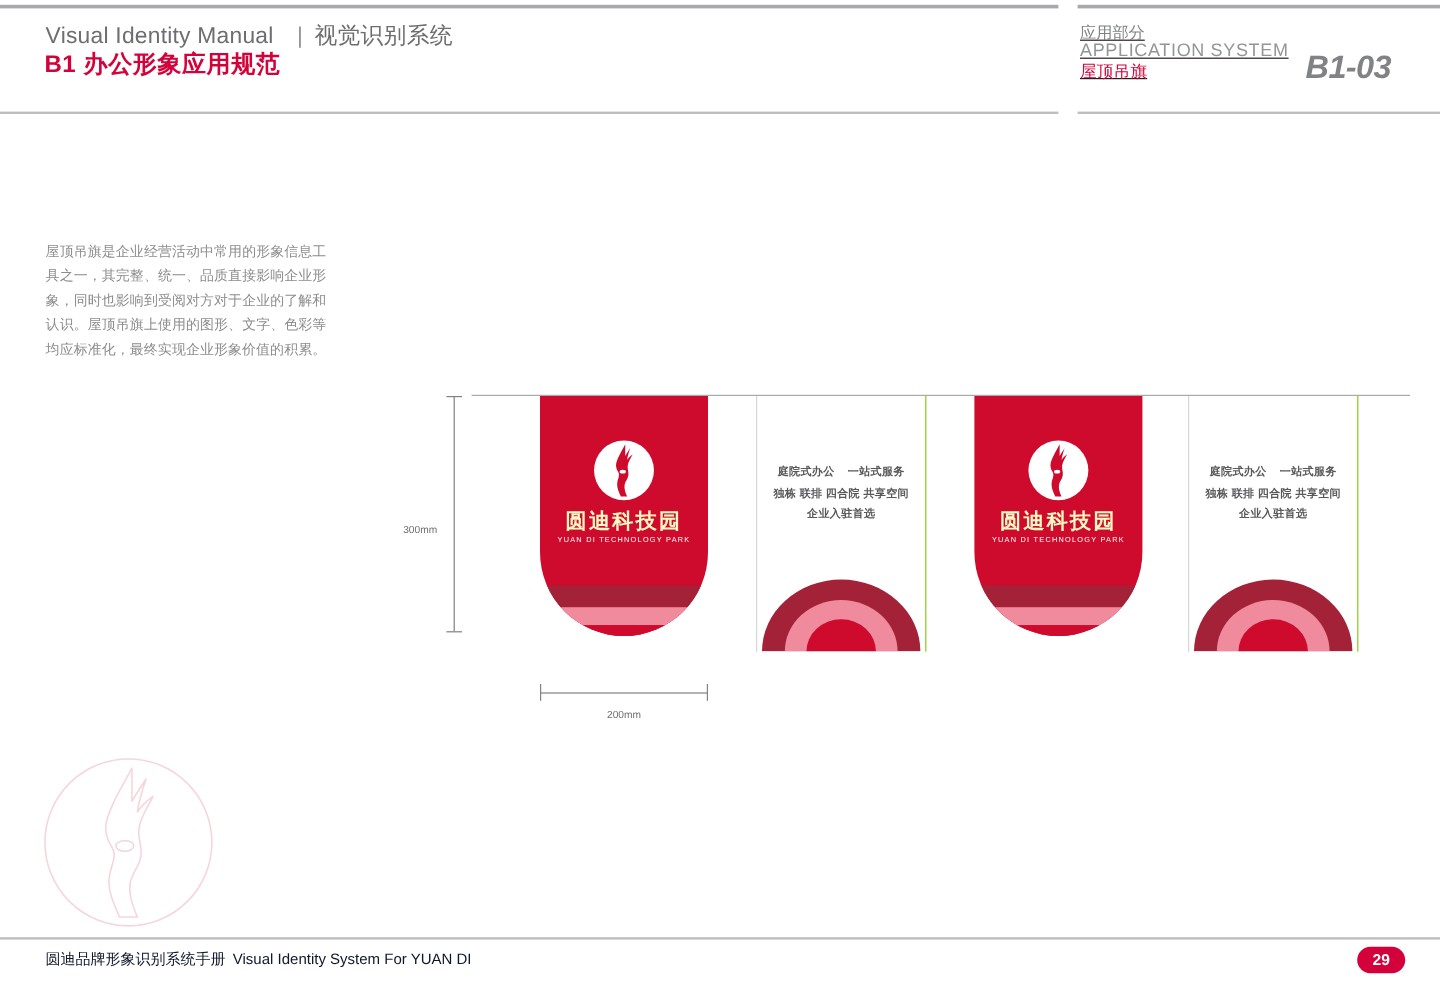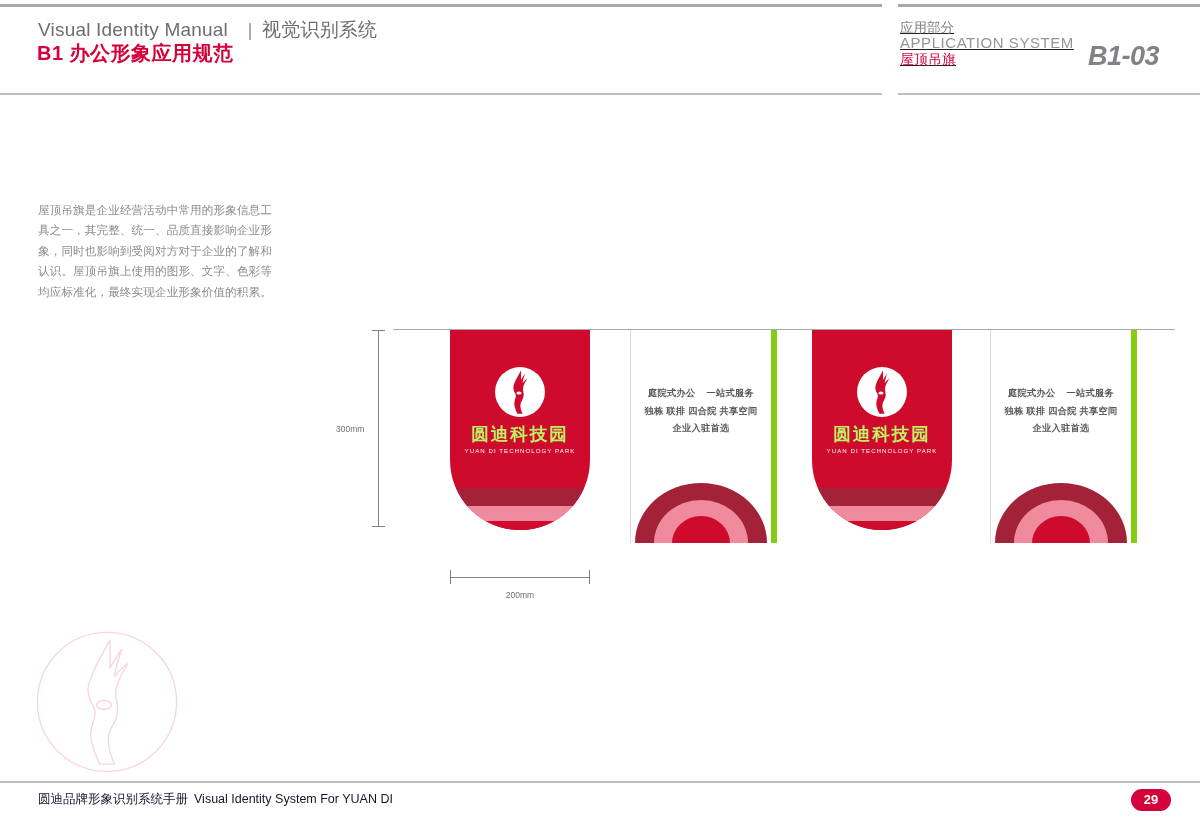--- a/index.html
+++ b/index.html
@@ -102,21 +102,21 @@
   }
   .dim-v-cap-top {
     position: absolute; left: 372px; top: 330px;
     width: 13px; height: 1px; background: #808285;
   }
   .dim-v-cap-bot {
     position: absolute; left: 372px; top: 526px;
     width: 13px; height: 1px; background: #808285;
   }
   .dim-v-label {
-    position: absolute; left: 336px; top: 424px;
+    position: absolute; left: 336px; top: 436px;
     font-size: 8.5px; color: #6d6e71; white-space: nowrap;
   }
 
   
   .dim-h-line {
     position: absolute; left: 450px; top: 577px;
     width: 140px; height: 1px; background: #808285;
   }
   .dim-h-cap-l {
     position: absolute; left: 450px; top: 570px;
@@ -138,40 +138,40 @@
   .banner-red {
     width: 140px; height: 200px;
     border-radius: 0 0 70px 70px;
     overflow: hidden;
     background: #ce0a2d;
   }
   .banner-white {
     width: 140px; height: 213px;
     background: #ffffff;
     border-left: 1px solid #d6d7d8;
-    border-right: 6px solid #84cc16;
+    border-right: 1px solid #84cc16;
     overflow: hidden;
   }
 
   .band { position: absolute; left: 0; width: 100%; }
   .band-dark { background: #a32238; }
   .band-pink { background: #ef8b9d; }
   .band-red  { background: #ce0a2d; }
 
   
   .logo-lockup {
     position: absolute; left: 0; top: 36px;
     width: 100%; text-align: center;
   }
   .logo-mark {
     width: 52px; height: 52px; margin: 0 auto 6px auto;
     display: block;
   }
   .logo-cn {
-    font-size: 17.5px; font-weight: 700; color: #bef264;
+    font-size: 17.5px; font-weight: 700; color: #fef9c3;
     letter-spacing: 2px; line-height: 20px;
     white-space: nowrap;
   }
   .logo-en {
     font-size: 6.1px; color: #ffffff; letter-spacing: 1.05px;
     line-height: 10px; white-space: nowrap; margin-top: 2px;
   }
 
   
   .slogan {

